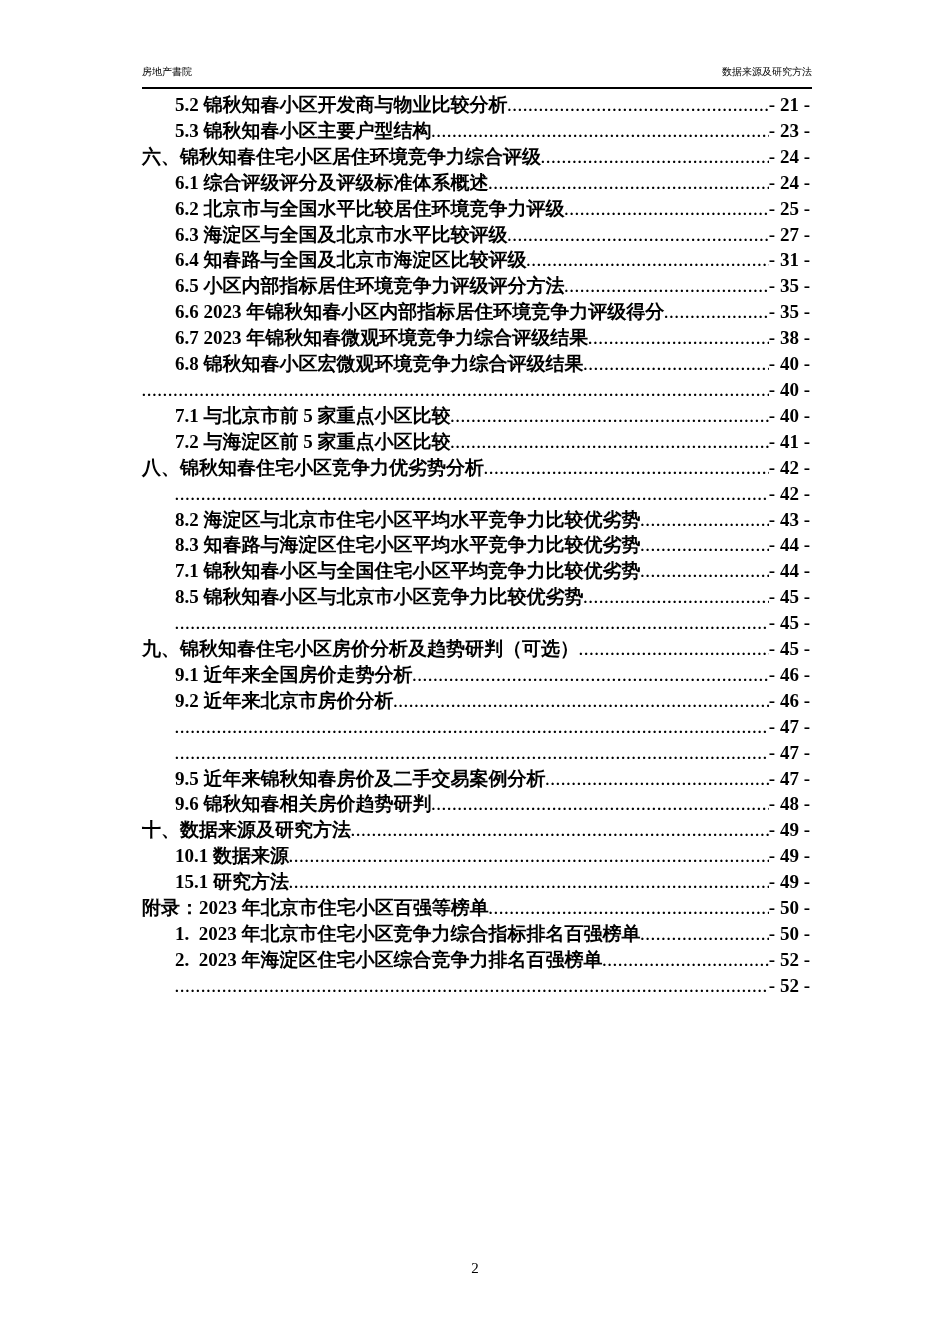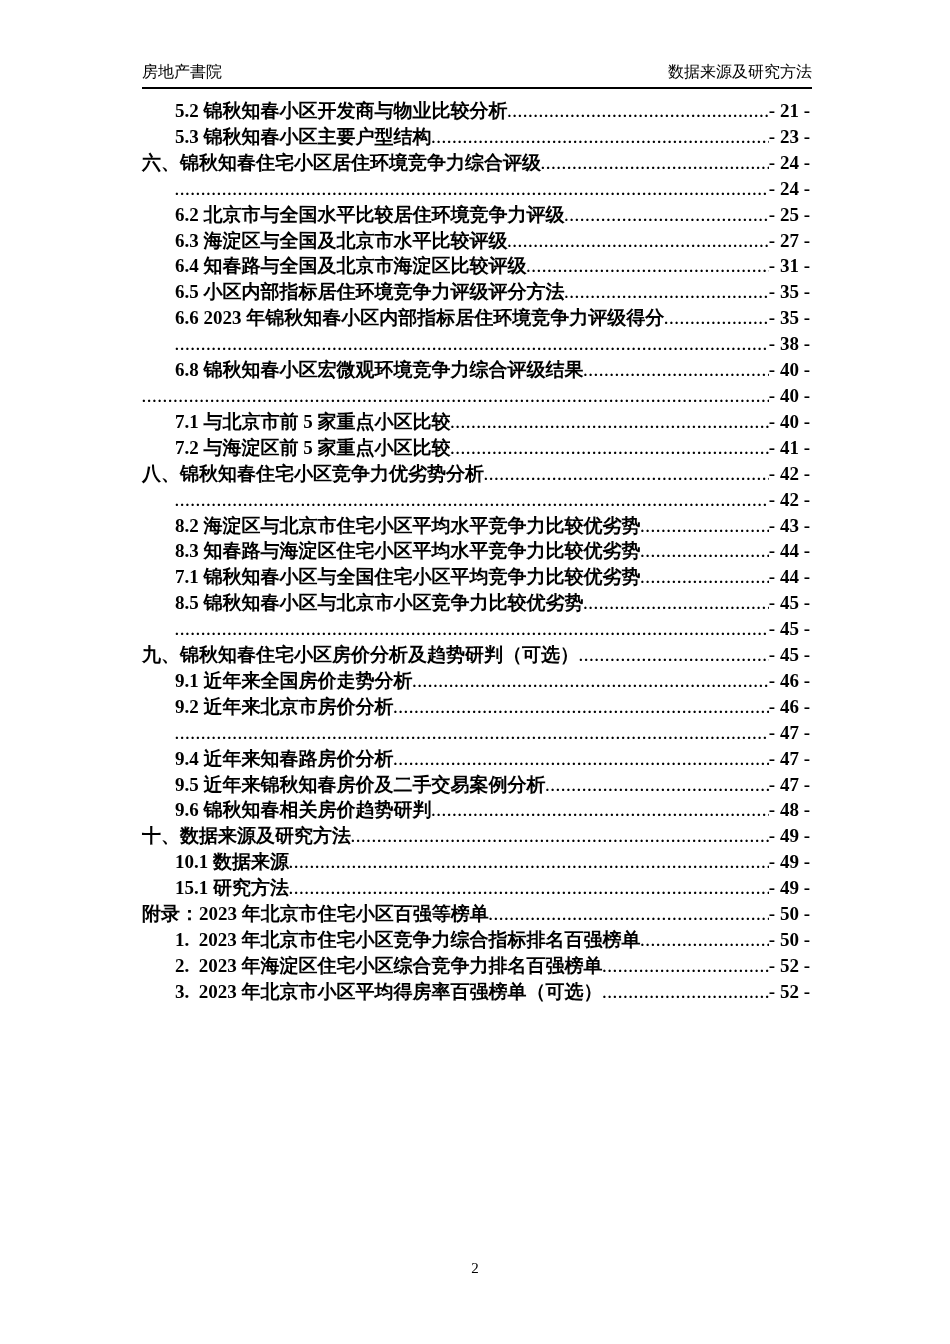--- a/index.html
+++ b/index.html
@@ -13,33 +13,33 @@
     color: #000000;
     font-family: "Liberation Serif", "DejaVu Serif", serif;
     overflow: hidden;
   }
   
   .header {
     display: flex;
     justify-content: space-between;
     align-items: flex-end;
     padding: 62px 138px 0 142px;
-    font-size: 16px;
+    font-size: 10px;
     line-height: 20px;
     font-weight: 400;
     font-family: "Liberation Sans", "DejaVu Sans", sans-serif;
   }
   .header-rule {
     margin: 5px 138px 0 142px;
     border-top: 2px solid #000;
     height: 0;
   }
   
   .toc {
-    margin: 10px 140px 0 142px;
+    margin: 4px 140px 0 142px;
   }
   .toc-row {
     display: flex;
     align-items: baseline;
     line-height: 24.9px;
     font-size: 19px;
     font-weight: 700;
     white-space: nowrap;
   }
   .toc-row.level-1 { padding-left: 33px; }
@@ -87,20 +87,21 @@
         <span class="toc-label">5.3 锦秋知春小区主要户型结构</span>
         <span class="toc-leader">....................................................................................................................................................................................................................................................................</span>
         <span class="toc-page">- 23 -</span>
       </div>
       <div class="toc-row level-0">
         <span class="toc-label">六、锦秋知春住宅小区居住环境竞争力综合评级</span>
         <span class="toc-leader">....................................................................................................................................................................................................................................................................</span>
         <span class="toc-page">- 24 -</span>
       </div>
       <div class="toc-row level-1">
+        <span class="toc-label">6.1 综合评级评分及评级标准体系概述</span>
         <span class="toc-leader">....................................................................................................................................................................................................................................................................</span>
         <span class="toc-page">- 24 -</span>
       </div>
       <div class="toc-row level-1">
         <span class="toc-label">6.2 北京市与全国水平比较居住环境竞争力评级</span>
         <span class="toc-leader">....................................................................................................................................................................................................................................................................</span>
         <span class="toc-page">- 25 -</span>
       </div>
       <div class="toc-row level-1">
         <span class="toc-label">6.3 海淀区与全国及北京市水平比较评级</span>
@@ -116,20 +117,21 @@
         <span class="toc-label">6.5 小区内部指标居住环境竞争力评级评分方法</span>
         <span class="toc-leader">....................................................................................................................................................................................................................................................................</span>
         <span class="toc-page">- 35 -</span>
       </div>
       <div class="toc-row level-1">
         <span class="toc-label">6.6 2023 年锦秋知春小区内部指标居住环境竞争力评级得分</span>
         <span class="toc-leader">....................................................................................................................................................................................................................................................................</span>
         <span class="toc-page">- 35 -</span>
       </div>
       <div class="toc-row level-1">
+        <span class="toc-label">6.7 2023 年锦秋知春微观环境竞争力综合评级结果</span>
         <span class="toc-leader">....................................................................................................................................................................................................................................................................</span>
         <span class="toc-page">- 38 -</span>
       </div>
       <div class="toc-row level-1">
         <span class="toc-label">6.8 锦秋知春小区宏微观环境竞争力综合评级结果</span>
         <span class="toc-leader">....................................................................................................................................................................................................................................................................</span>
         <span class="toc-page">- 40 -</span>
       </div>
       <div class="toc-row level-0">
         <span class="toc-leader">....................................................................................................................................................................................................................................................................</span>
@@ -191,21 +193,20 @@
       <div class="toc-row level-1">
         <span class="toc-label">9.2 近年来北京市房价分析</span>
         <span class="toc-leader">....................................................................................................................................................................................................................................................................</span>
         <span class="toc-page">- 46 -</span>
       </div>
       <div class="toc-row level-1">
         <span class="toc-leader">....................................................................................................................................................................................................................................................................</span>
         <span class="toc-page">- 47 -</span>
       </div>
       <div class="toc-row level-1">
-        <span class="toc-label">9.4 近年来知春路房价分析</span>
         <span class="toc-leader">....................................................................................................................................................................................................................................................................</span>
         <span class="toc-page">- 47 -</span>
       </div>
       <div class="toc-row level-1">
         <span class="toc-label">9.5 近年来锦秋知春房价及二手交易案例分析</span>
         <span class="toc-leader">....................................................................................................................................................................................................................................................................</span>
         <span class="toc-page">- 47 -</span>
       </div>
       <div class="toc-row level-1">
         <span class="toc-label">9.6 锦秋知春相关房价趋势研判</span>
@@ -236,21 +237,20 @@
         <span class="toc-label">1.&nbsp;&nbsp;2023 年北京市住宅小区竞争力综合指标排名百强榜单</span>
         <span class="toc-leader">....................................................................................................................................................................................................................................................................</span>
         <span class="toc-page">- 50 -</span>
       </div>
       <div class="toc-row level-1">
         <span class="toc-label">2.&nbsp;&nbsp;2023 年海淀区住宅小区综合竞争力排名百强榜单</span>
         <span class="toc-leader">....................................................................................................................................................................................................................................................................</span>
         <span class="toc-page">- 52 -</span>
       </div>
       <div class="toc-row level-1">
-        <span class="toc-label">3.&nbsp;&nbsp;2023 年北京市小区平均得房率百强榜单（可选）</span>
         <span class="toc-leader">....................................................................................................................................................................................................................................................................</span>
         <span class="toc-page">- 52 -</span>
       </div>
     </div>
 
   <div class="footer">
     <span>2</span>
   </div>
 
 </div>

